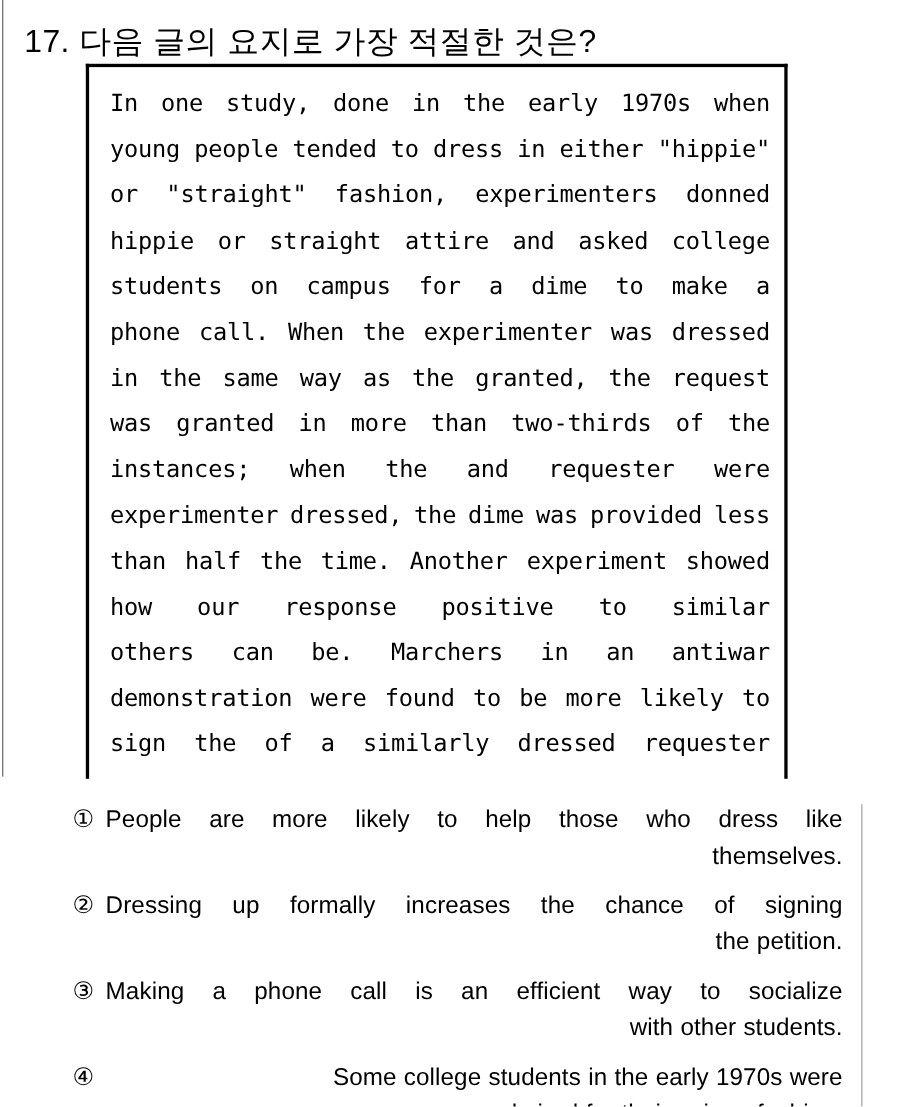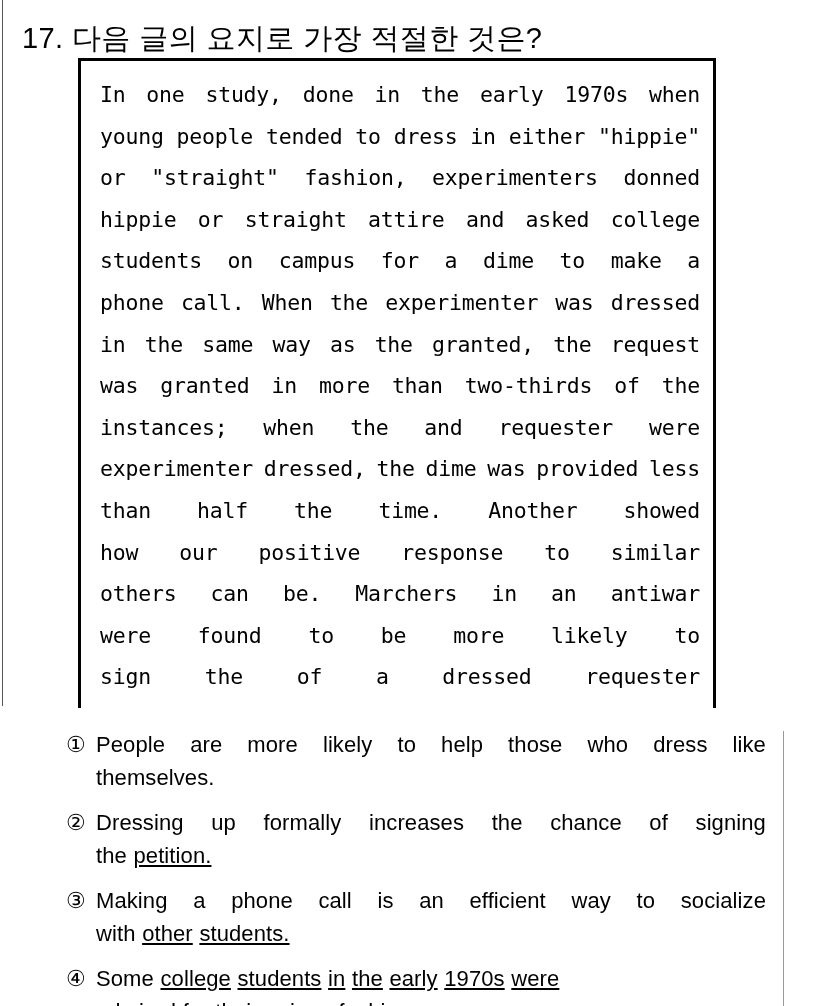--- a/index.html
+++ b/index.html
@@ -110,25 +110,24 @@
   .choice-line {
     display: flex;
     justify-content: space-between;
     font-size: 22px;
     line-height: 33px;
     height: 33px;
     white-space: nowrap;
     letter-spacing: 0.1px;
   }
   .choice-line.ragged {
-    justify-content: flex-start;
+    justify-content: flex-end;
   }
   .choice-line.ragged .w + .w {
     margin-left: 0.30em;
-    text-decoration: underline;
   }
   .choice-line .w {
     display: inline-block;
   }
 </style>
 </head>
 <body>
 
 <div id="left-rule"></div>
 <div id="right-rule"></div>
@@ -231,53 +230,56 @@
         <span class="w">was</span>
         <span class="w">provided</span>
         <span class="w">less</span>
       </div>
       <div class="passage-line">
         <span class="w">than</span>
         <span class="w">half</span>
         <span class="w">the</span>
         <span class="w">time.</span>
         <span class="w">Another</span>
+        <span class="w">experiment</span>
         <span class="w">showed</span>
       </div>
       <div class="passage-line">
         <span class="w">how</span>
         <span class="w">our</span>
+        <span class="w">response</span>
         <span class="w">positive</span>
-        <span class="w">response</span>
         <span class="w">to</span>
         <span class="w">similar</span>
       </div>
       <div class="passage-line">
         <span class="w">others</span>
         <span class="w">can</span>
         <span class="w">be.</span>
         <span class="w">Marchers</span>
         <span class="w">in</span>
         <span class="w">an</span>
         <span class="w">antiwar</span>
       </div>
       <div class="passage-line">
+        <span class="w">demonstration</span>
         <span class="w">were</span>
         <span class="w">found</span>
         <span class="w">to</span>
         <span class="w">be</span>
         <span class="w">more</span>
         <span class="w">likely</span>
         <span class="w">to</span>
       </div>
       <div class="passage-line">
         <span class="w">sign</span>
         <span class="w">the</span>
         <span class="w">of</span>
         <span class="w">a</span>
+        <span class="w">similarly</span>
         <span class="w">dressed</span>
         <span class="w">requester</span>
       </div>
       <div class="passage-line last">
         <span class="w">and</span>
         <span class="w">to</span>
         <span class="w">do</span>
         <span class="w">so</span>
         <span class="w">without</span>
         <span class="w">bothering</span>

